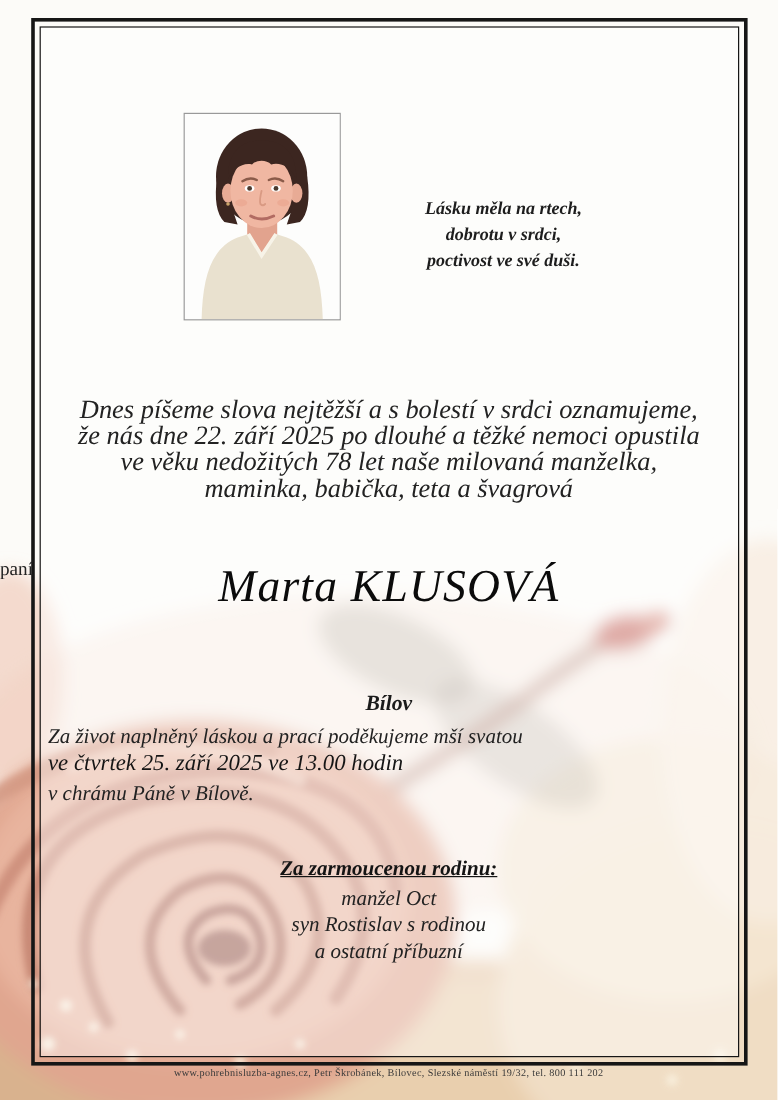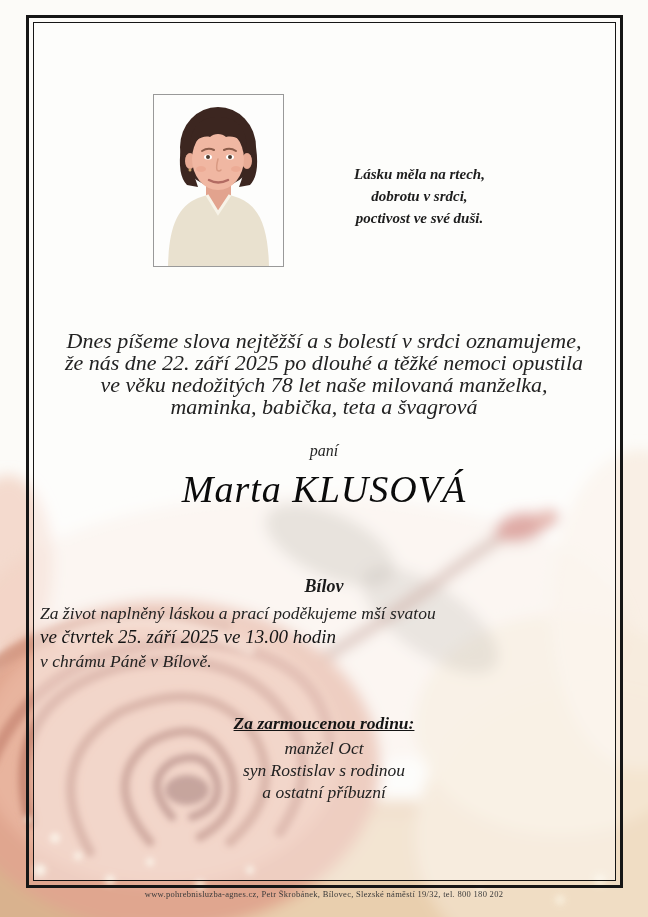--- a/index.html
+++ b/index.html
@@ -31,22 +31,22 @@
     position:absolute;left:317px;top:163px;width:205px;
     text-align:center;font-style:italic;font-weight:700;
     font-size:15px;line-height:22px;color:#1d1d1d;
   }
   .announce{
     position:absolute;left:40px;right:40px;top:330px;
     text-align:center;font-style:italic;
     font-size:22px;line-height:22px;color:#222;
   }
   .salutation{
-    position:absolute;left:0;right:0;top:442px;
-    text-align:center;font-style:italic;font-size:16px;color:#242424;
+    position:absolute;left:0;right:0;top:466px;
+    font-size:16px;color:#242424;
   }
   .name{
     position:absolute;left:0;right:0;top:466px;
     text-align:center;font-style:italic;font-weight:400;
     font-size:38px;line-height:46px;color:#0b0b0b;letter-spacing:1px;
   }
   .place{
     position:absolute;left:0;right:0;top:536px;
     text-align:center;font-style:italic;font-weight:700;
     font-size:18px;color:#1b1b1b;margin-top:40px;
@@ -184,15 +184,15 @@
       <div>v chrámu Páně v Bílově.</div>
     </div>
 
     <div class="family">
       <div class="fam-head">Za zarmoucenou rodinu:</div>
       <div>manžel Oct</div>
       <div>syn Rostislav s rodinou</div>
       <div>a ostatní příbuzní</div>
     </div>
 
-    <div class="footer">www.pohrebnisluzba-agnes.cz, Petr Škrobánek, Bílovec, Slezské náměstí 19/32, tel. 800 180 202</div>
+    <div class="footer">www.pohrebnisluzba-agnes.cz, Petr Škrobánek, Bílovec, Slezské náměstí 19/32, tel. 800 111 202</div>
   </div>
 </div>
 
 </body></html>

